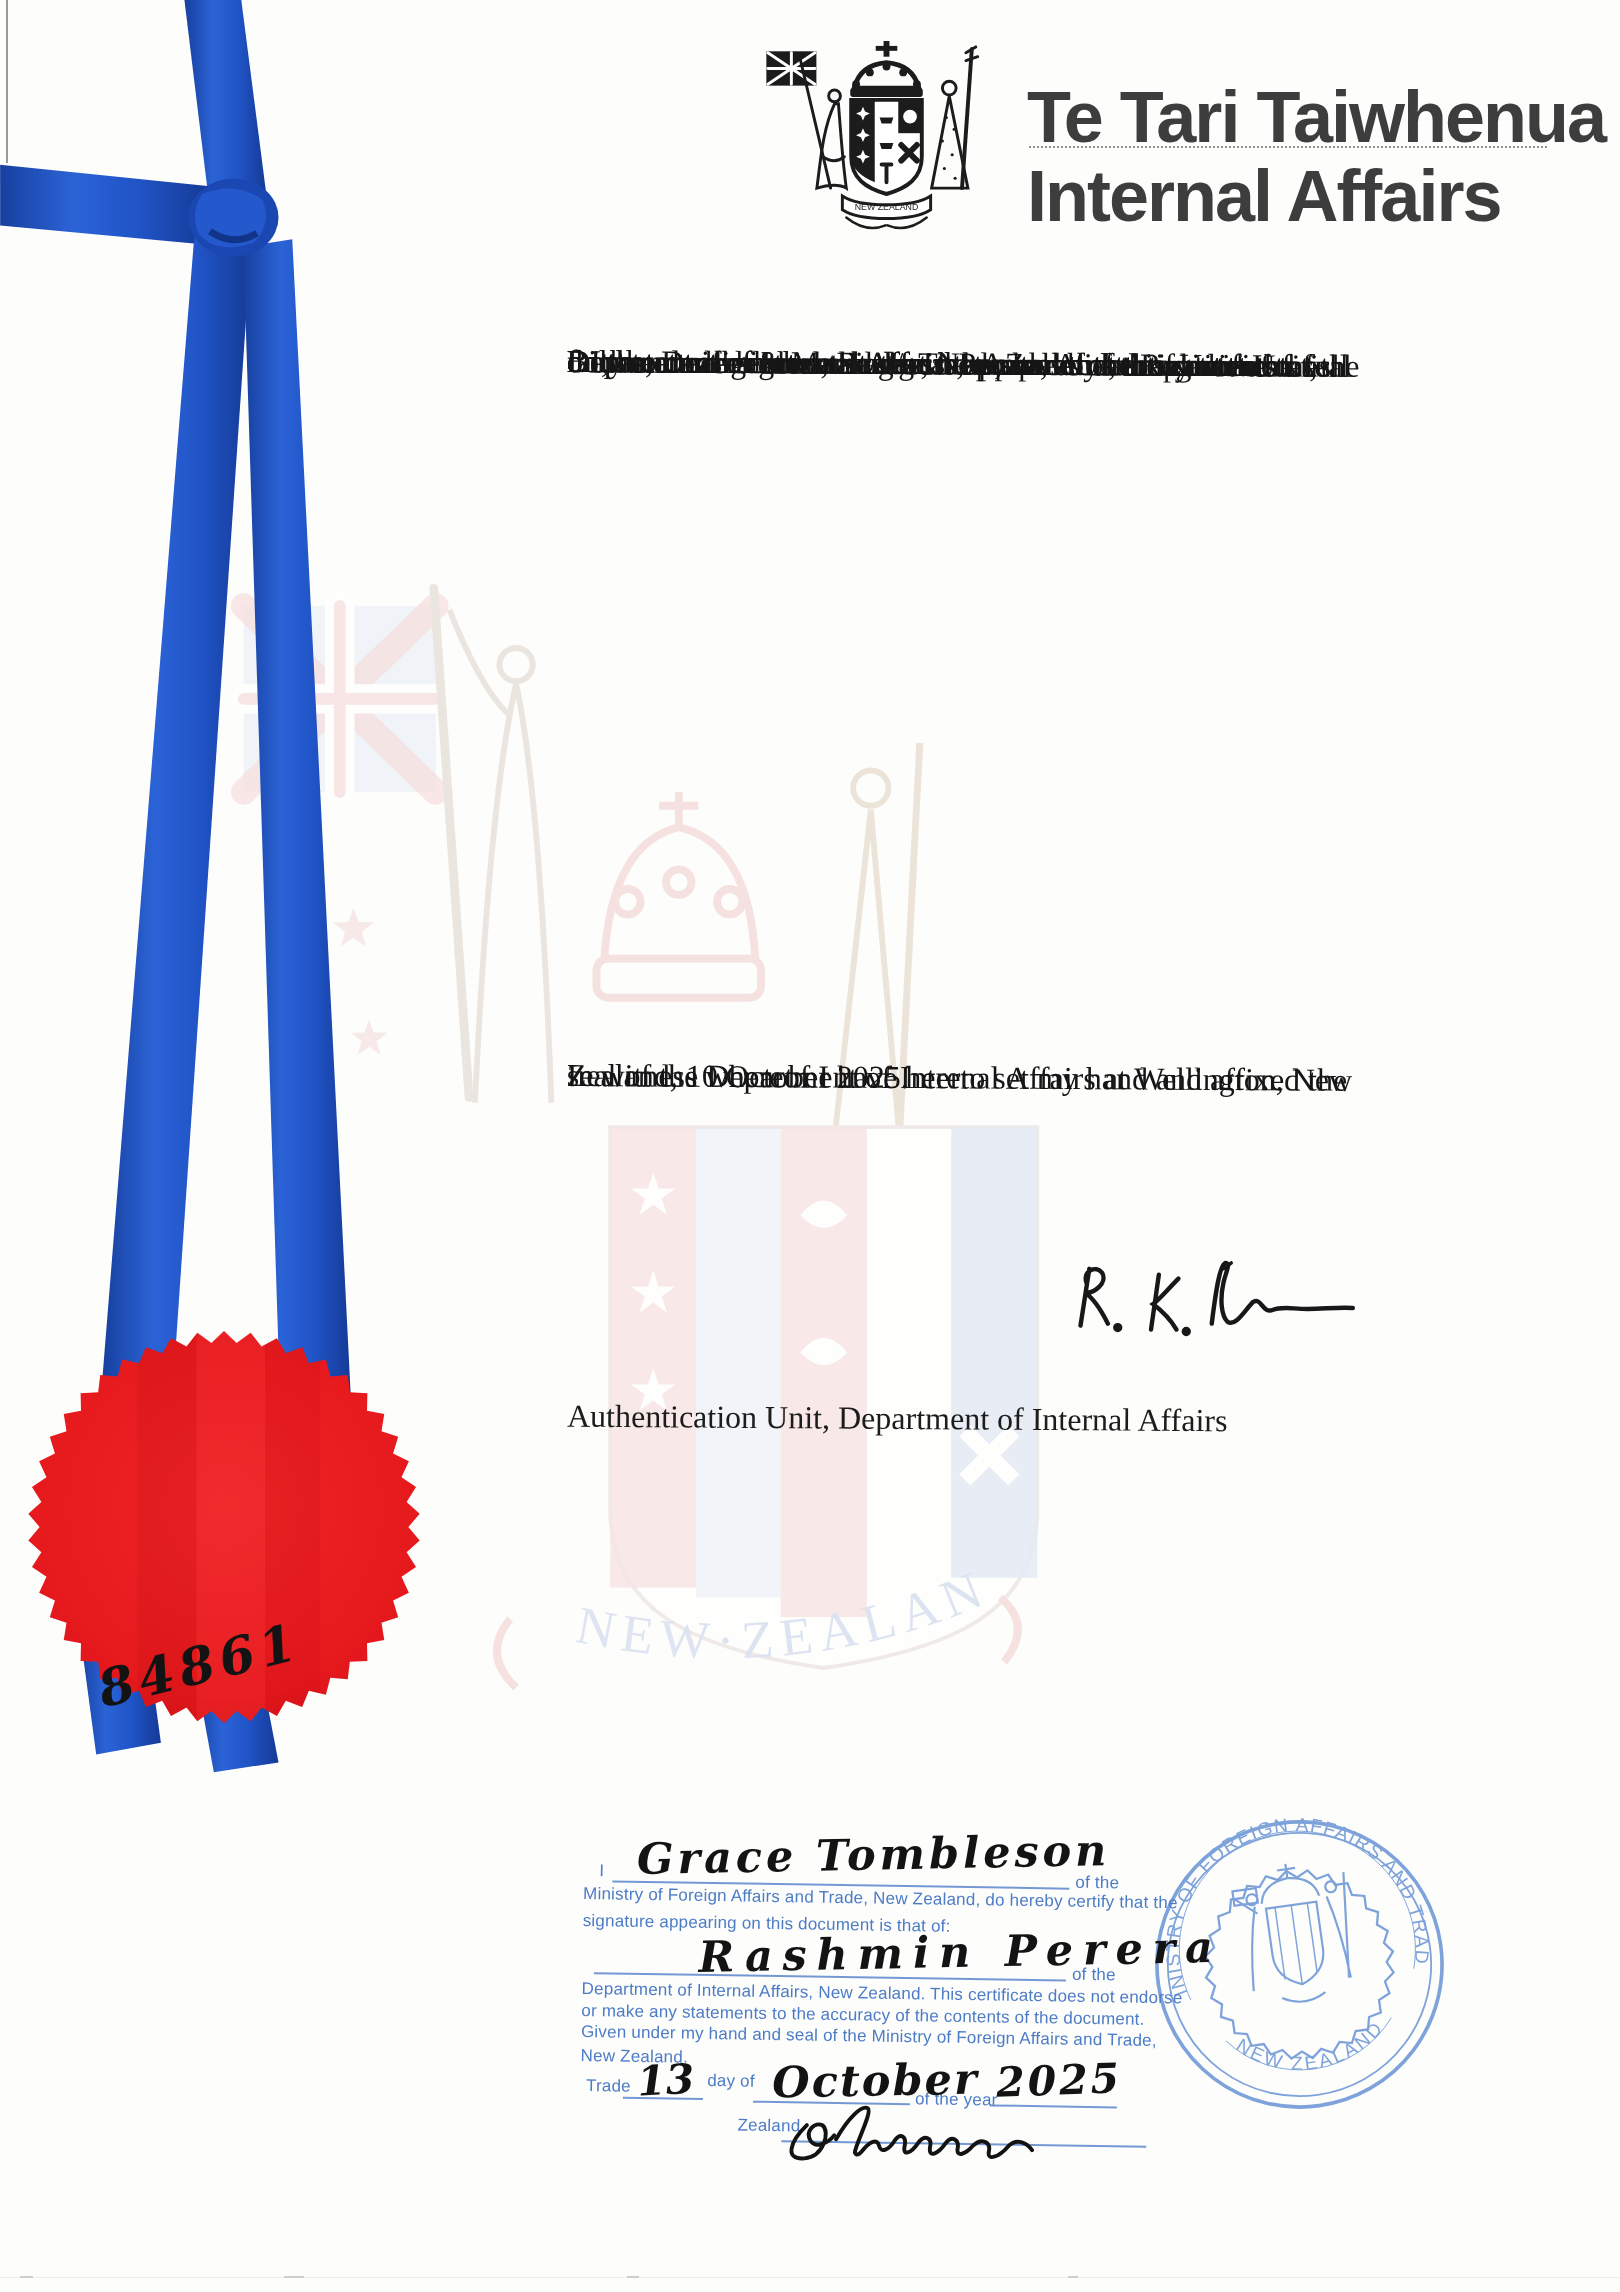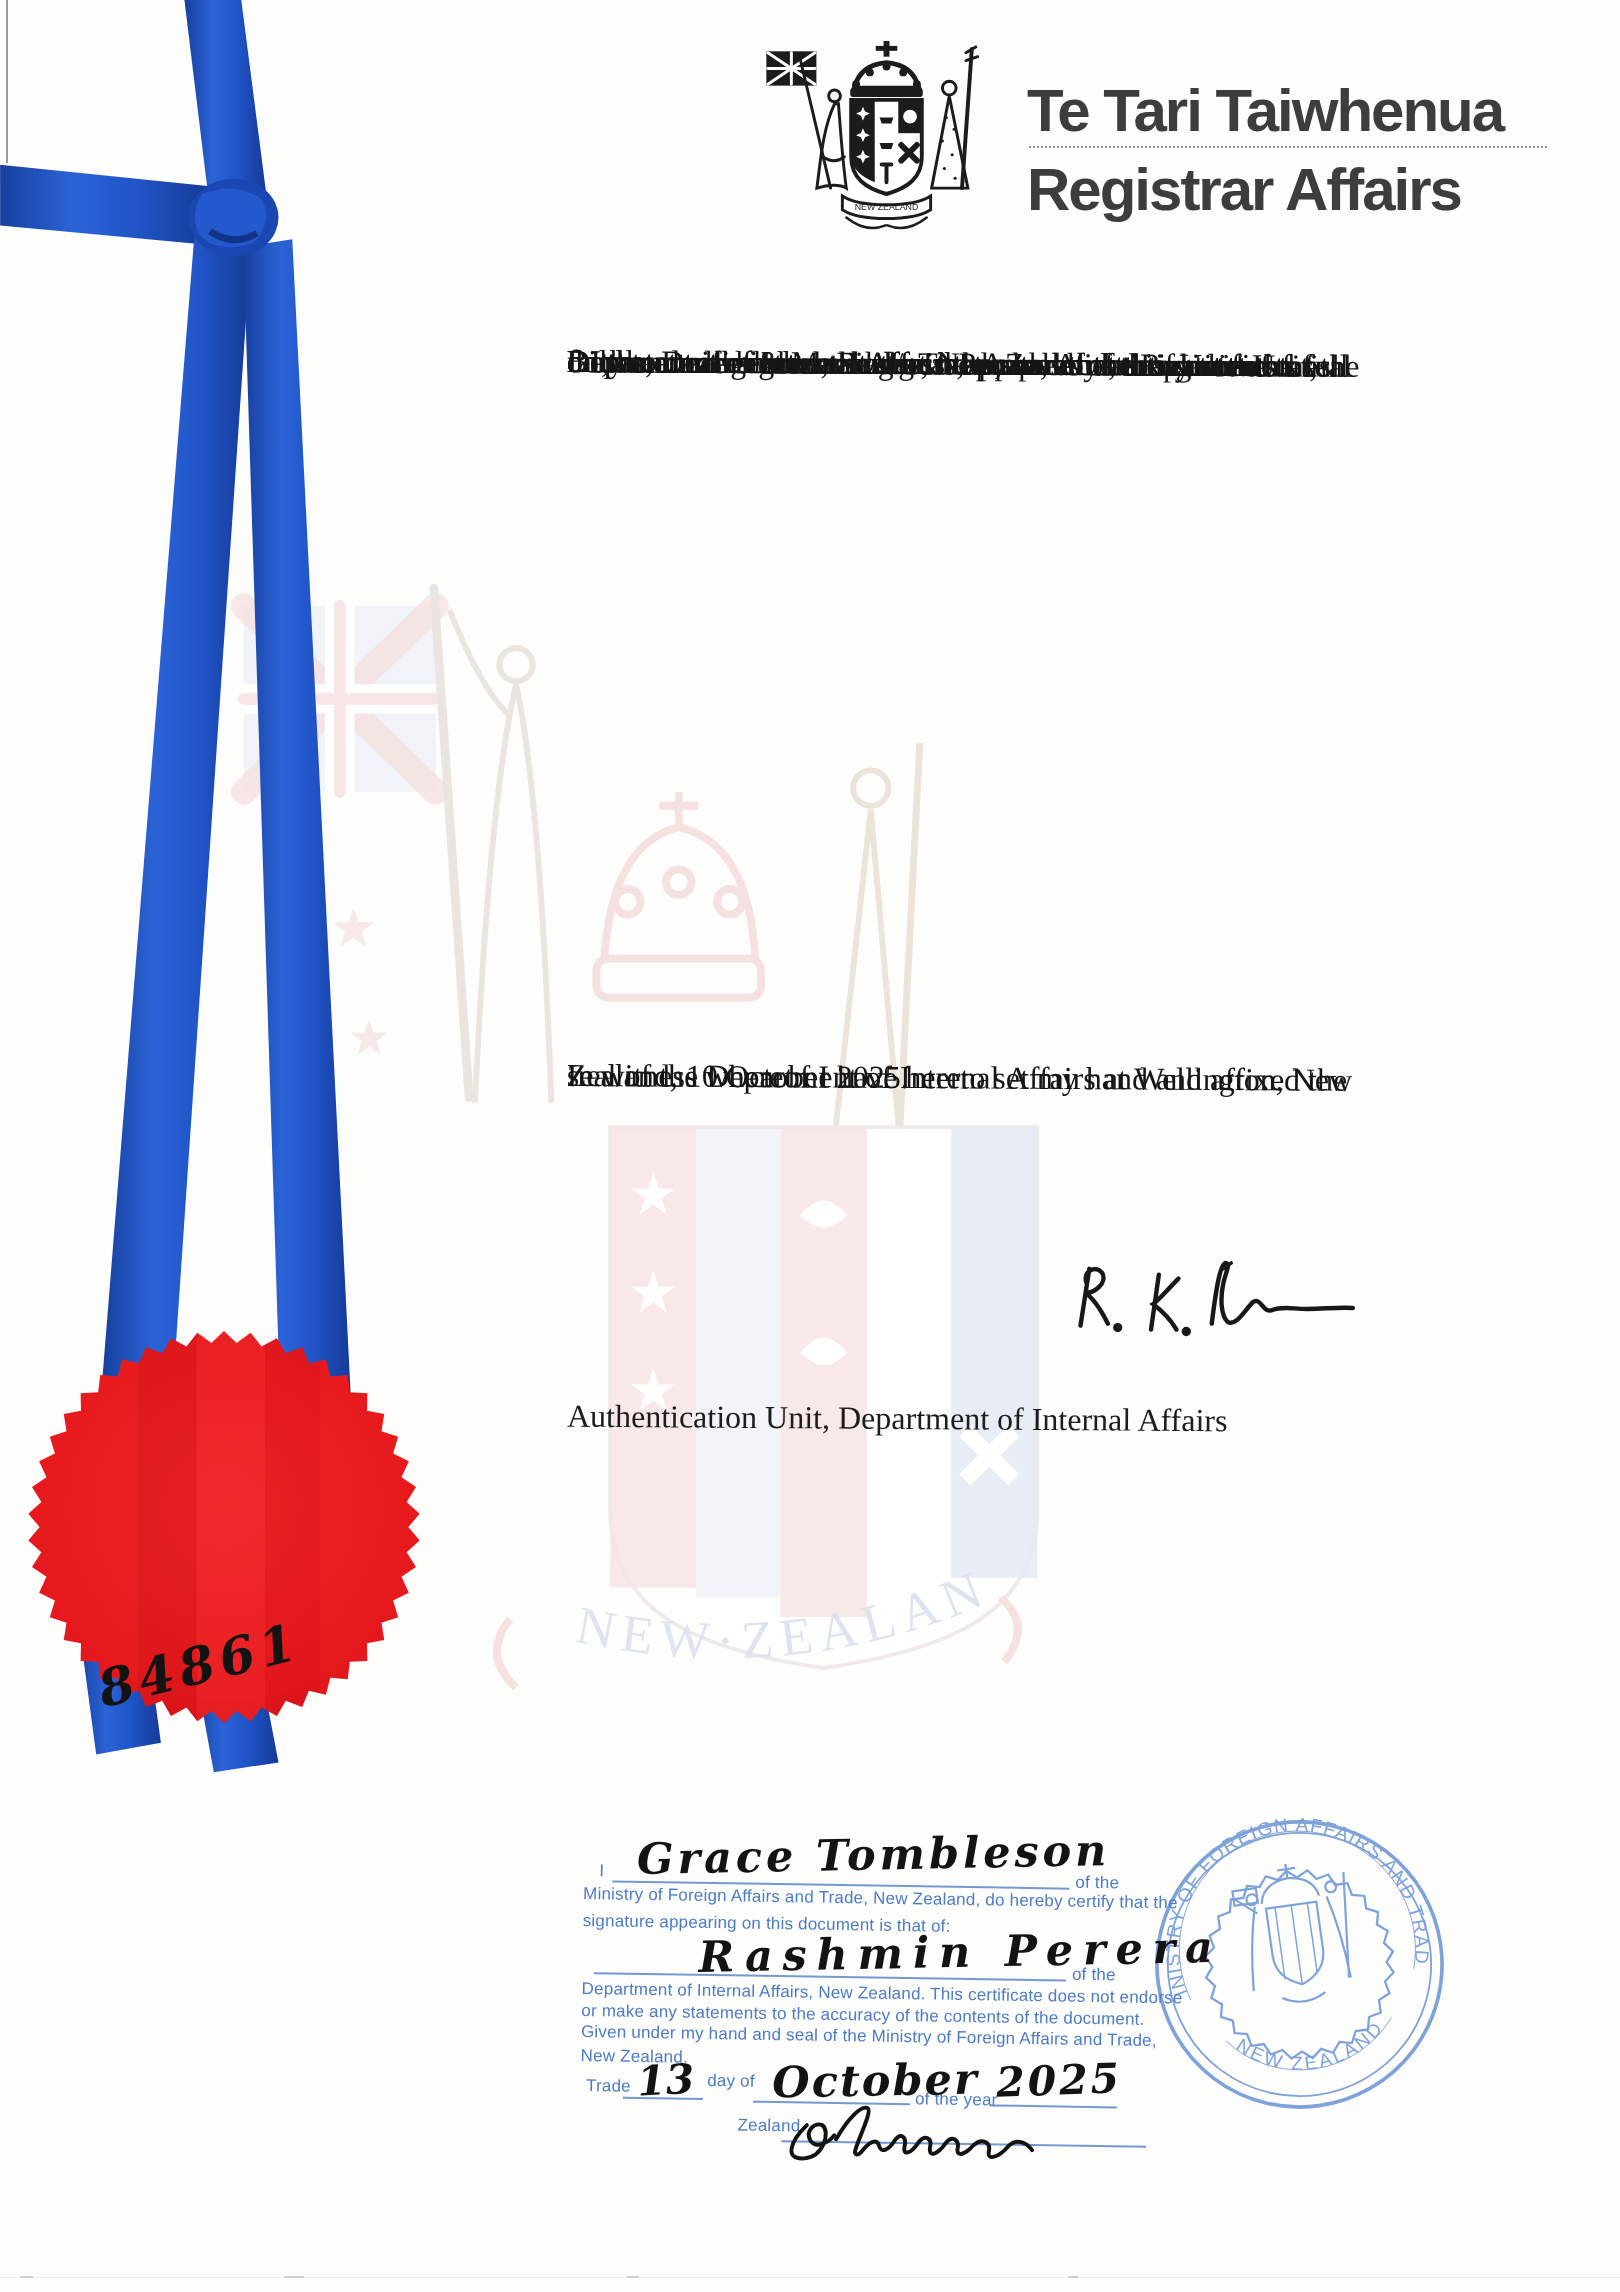--- a/index.html
+++ b/index.html
@@ -3,21 +3,21 @@
 <meta charset="utf-8">
 <style>
   html,body{margin:0;padding:0;background:#e9e9e9;}
   .page{position:relative;width:1620px;height:2293px;background:#fdfdfb;overflow:hidden;
         font-family:"Liberation Serif",serif;color:#1c1c1c;}
   
   .z1{z-index:1}.z2{z-index:2}.z3{z-index:3}.z4{z-index:4}.z5{z-index:5}
   svg,div{position:absolute;}
   
   .hdr-title{left:1027px;width:529px;font-family:"Liberation Sans",sans-serif;
-             font-weight:bold;color:#3d3d3d;font-size:60px;letter-spacing:-2px;white-space:nowrap;}
+             font-weight:bold;color:#3d3d3d;font-size:72px;letter-spacing:-2px;white-space:nowrap;}
   .hdr-rule{left:1029px;top:146px;width:518px;height:0;border-top:2.9px dotted #8f8f8f;}
   
   .para{left:567px;width:938px;font-size:32px;line-height:61px;color:#161616;
         transform:rotate(0.35deg);transform-origin:left top;}
   .jline{text-align:justify;text-align-last:justify;white-space:normal;}
   .lline{white-space:nowrap;}
   .caption{left:567px;top:1400px;font-size:32px;white-space:nowrap;transform:rotate(0.4deg);}
   
   .mfat{left:584px;top:1841px;width:574px;height:323px;font-family:"Liberation Sans",sans-serif;
         font-size:17px;color:#4d7cc7;transform:rotate(0.9deg);transform-origin:left top;}
@@ -179,21 +179,21 @@
       </g>
     </g>
 
     <path d="M84,160 C102,172 156,172 174,160 L174,174 C156,186 102,186 84,174 Z" fill="#ffffff" stroke="#1c1c1c" stroke-width="3"></path>
     <text x="129" y="174" text-anchor="middle" font-size="9" font-family="Liberation Sans, sans-serif" fill="#1c1c1c">NEW ZEALAND</text>
     <path d="M88,182 q20,16 40,8 M170,182 q-20,16 -40,8" fill="none" stroke="#1c1c1c" stroke-width="2.5"></path>
   </svg>
 
   <div class="hdr-title z3" style="top:76px">Te Tari Taiwhenua</div>
   <div class="hdr-rule z3"></div>
-  <div class="hdr-title z3" style="top:155px">Registrar Affairs</div>
+  <div class="hdr-title z3" style="top:155px">Internal Affairs</div>
 
   <div class="para z3" style="top:331px">
     <div class="jline" style="text-indent:23.5px">I, the undersigned, Rashmin Perera, Authentication Unit,</div>
     <div class="jline">Department of Internal Affairs, do hereby certify that the seal</div>
     <div class="jline">on the attached document/s is the seal of the Registrar of</div>
     <div class="jline">Births, Deaths &amp; Marriages, New Zealand, to whose acts full</div>
     <div class="jline">faith and credence are due.  The purpose of this certificate is</div>
     <div class="jline">only to confirm that the signature, seal or stamp on the</div>
     <div class="jline">document is genuine. It does not mean that the contents of the</div>
     <div class="jline">document are correct or that the Authentication Unit of the</div>

